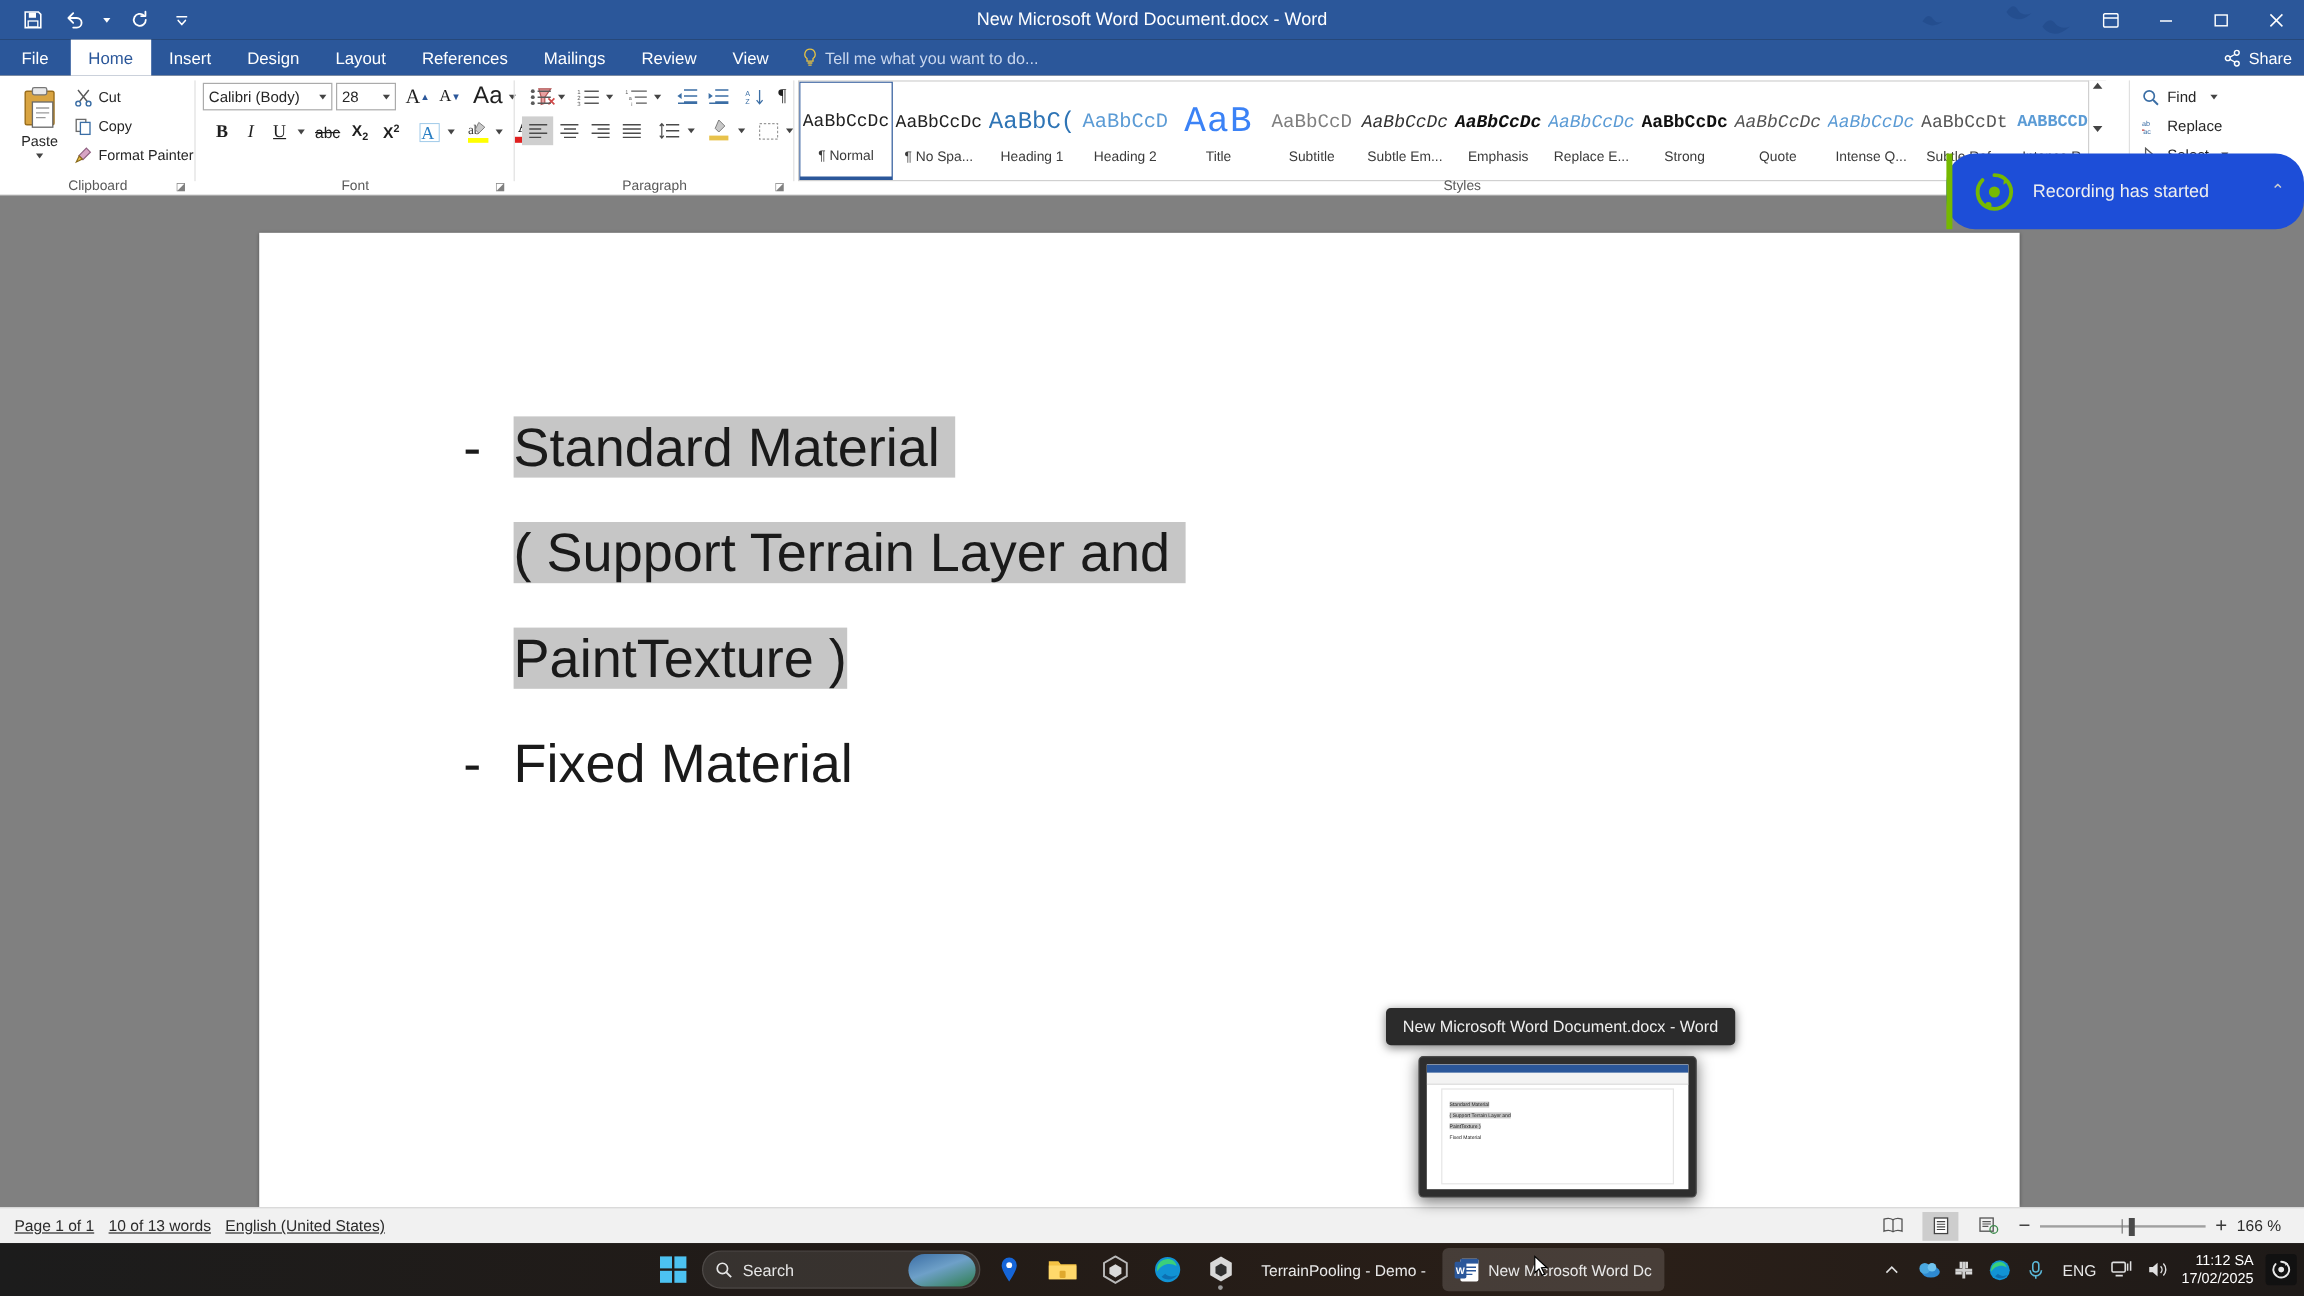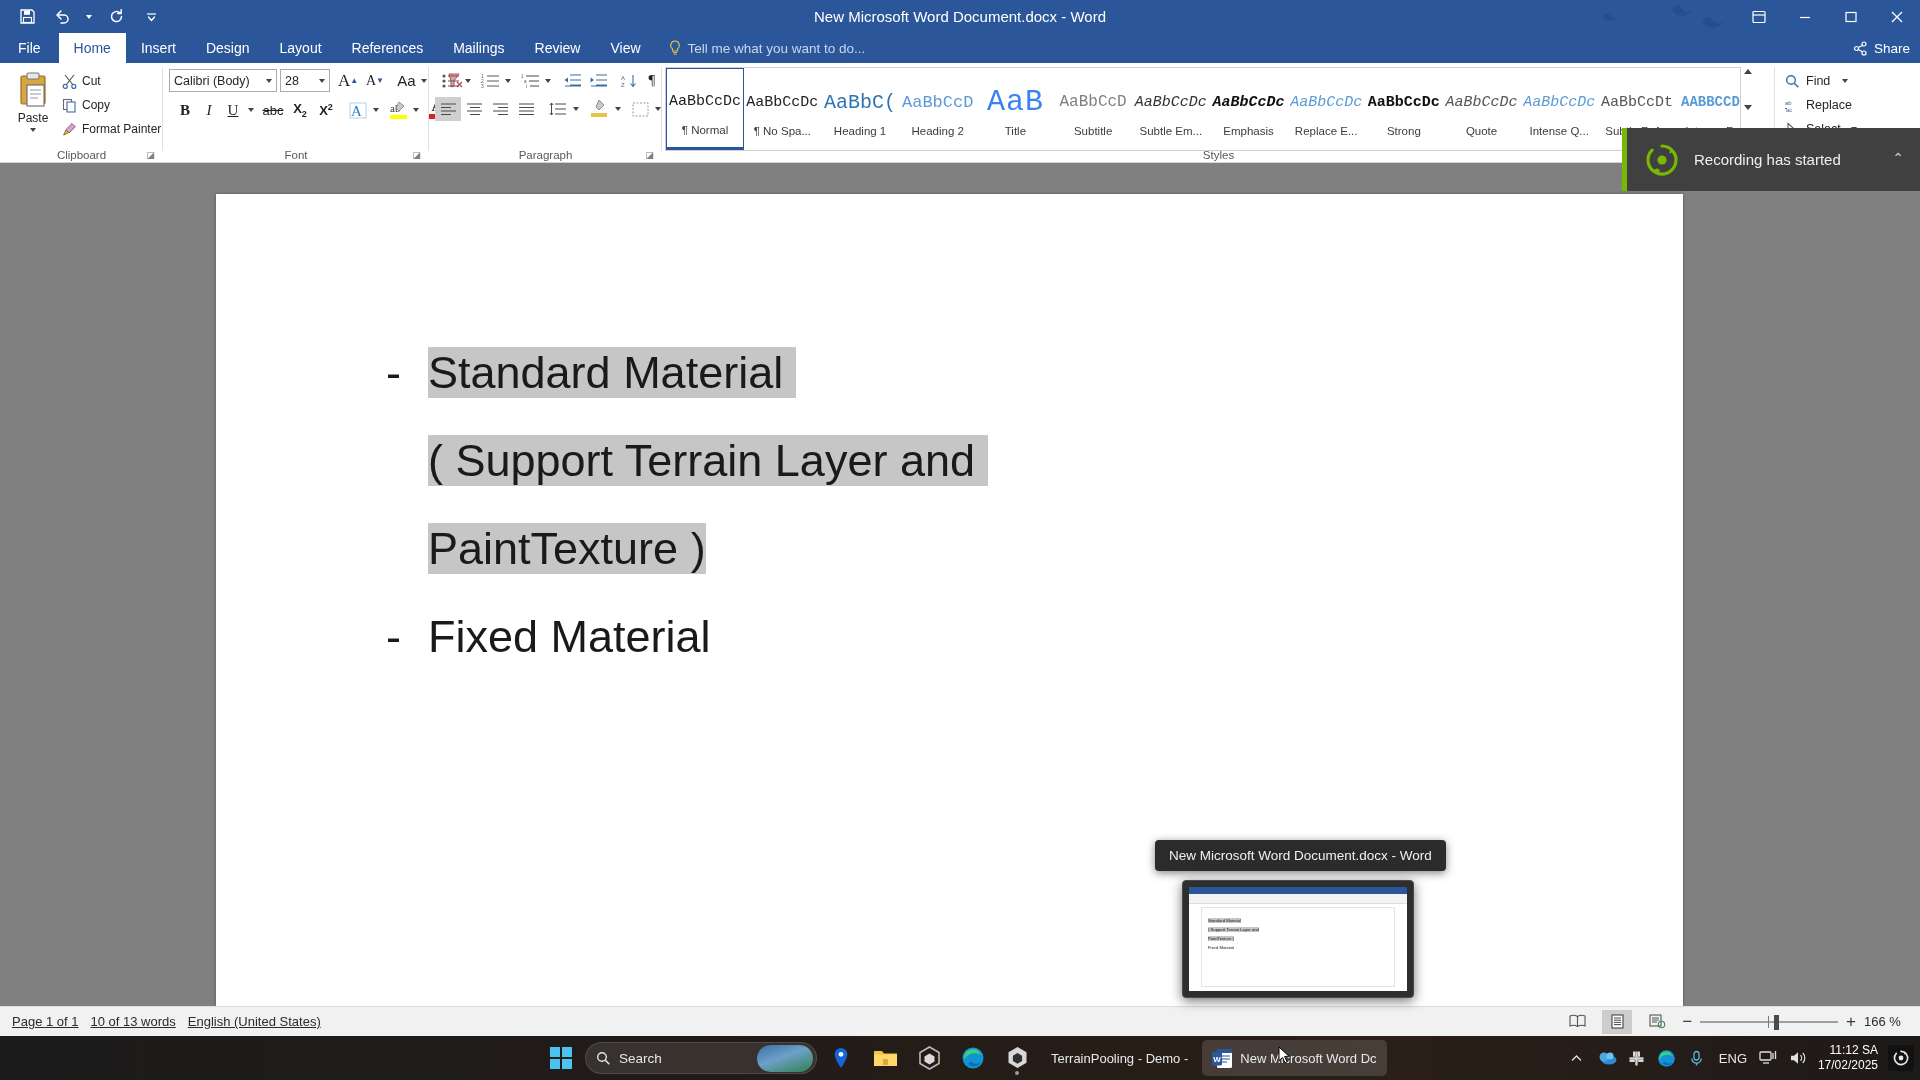--- a/index.html
+++ b/index.html
@@ -222,21 +222,21 @@
   .thumbinner { position: relative; width: 100%; height: 100%; background: #fff; overflow: hidden; }
   .thumb-title { position: absolute; left:0; top:0; width: 100%; height: 7px; background: #2b579a; }
   .thumb-ribbon { position: absolute; left:0; top:7px; width: 100%; height: 10px; background: #f3f3f3; border-bottom: 1px solid #ddd;}
   .thumb-page { position: absolute; left: 12px; top: 20px; right: 12px; bottom: 4px; background: #fff; border: 1px solid #e5e5e5; }
   .thumb-line { position: absolute; font-size: 4.2px; color: #222; white-space: nowrap; font-family: "Liberation Sans", sans-serif; }
   .thumb-hl { background: #c6c6c6; }
 
   
   .toast {
     position: absolute; left: 1622px; top: 128px; width: 298px; height: 63px;
-    background: #404040; display: flex; align-items: center; gap: 14px; padding-left: 22px;
+    background: #1d4ed8; display: flex; align-items: center; gap: 14px; padding-left: 22px; border-radius: 24px;
   }
   .toast-bar { position: absolute; left: 0; top: 0; width: 5px; height: 100%; background: #76b900; }
   .toast-text { color: #efefef; font-size: 15px; }
   .toast-chev { position: absolute; right: 16px; top: 22px; color: #cfcfcf; font-size: 14px; }
 
   
   .cursor { position: absolute; left: 1278px; top: 1046px; width: 13px; height: 20px; }
 </style>
 </head>
 <body>
@@ -387,21 +387,21 @@
       </div>
       <div class="ribbon-btn" style="left:172px; top:5px; width:26px; height:25px;">
         <span class="rb-txt" style="font-family:'Liberation Serif',serif; font-size:17px;">A</span>
           <span style="color:#2b579a; font-size:8px;">▲</span>
       </div>
       <div class="ribbon-btn" style="left:199px; top:5px; width:26px; height:25px;">
         <span class="rb-txt" style="font-family:'Liberation Serif',serif; font-size:14px;">A</span>
           <span style="color:#2b579a; font-size:8px;">▼</span>
       </div>
       <div class="ribbon-btn" style="left:231px; top:5px; width:36px; height:25px;">
-        <span class="rb-txt" style="font-size:15px;">Aa</span>
+        <span class="rb-txt" style="font-size:20px;">Aa</span>
           <i class="caret-down" style="border-top-color:#444; margin-left:5px;"></i>
       </div>
       <div class="ribbon-btn" style="left:277px; top:5px; width:28px; height:25px;">
         <svg width="19" height="19" viewBox="0 0 19 19">
             <path d="M4 3h10l-5 7v5l-3 1v-6z" fill="#e8a0a0" stroke="#b05454" stroke-width="1"></path>
             <path d="M12 11l5 5M17 11l-5 5" stroke="#d04a4a" stroke-width="1.4"></path>
           </svg>
       </div>
 
       <div class="ribbon-btn" style="left:10px; top:35px; width:24px; height:24px;">

